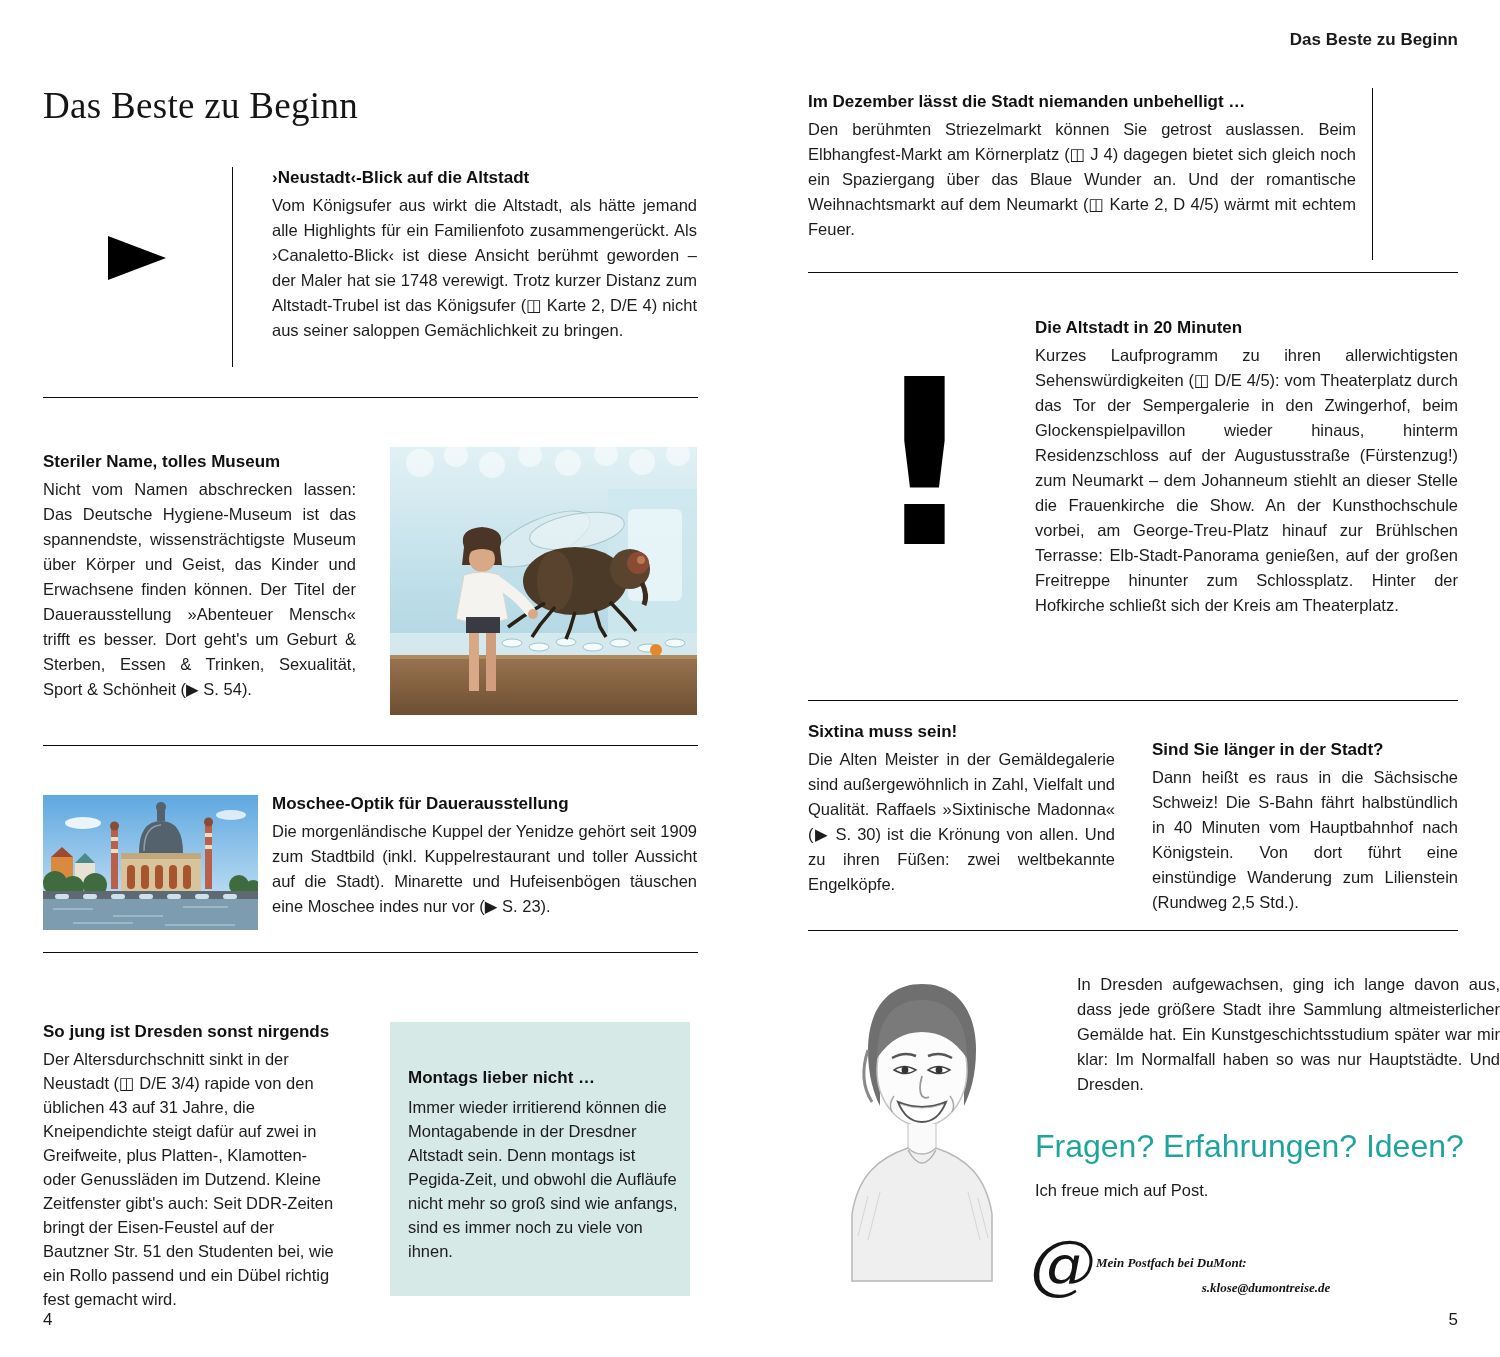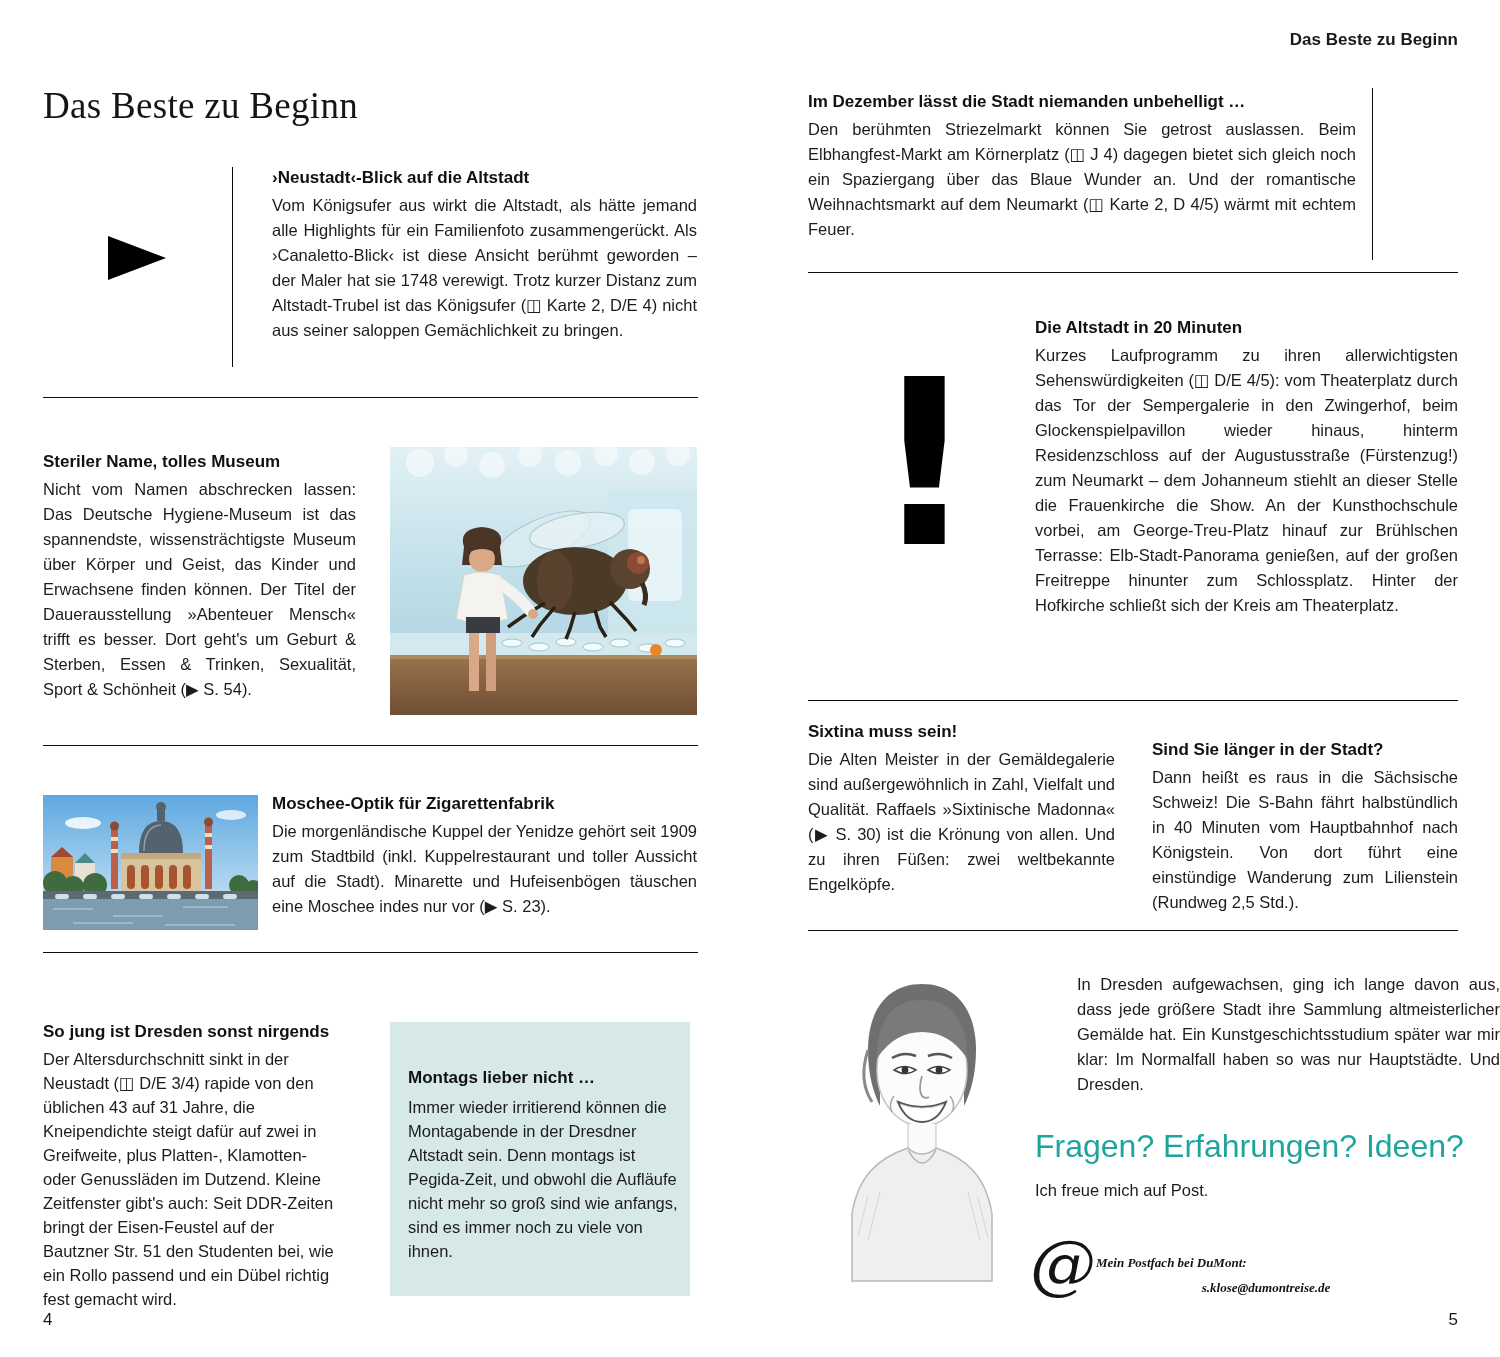--- a/index.html
+++ b/index.html
@@ -178,21 +178,21 @@
     <g stroke="#aac4d2" stroke-width="2" opacity="0.7" fill="none">
       <path d="M10,114 h40"></path>
         <path d="M70,121 h50"></path>
         <path d="M140,112 h45"></path>
         <path d="M30,128 h60"></path>
         <path d="M122,130 h70"></path>
     </g>
   </svg>
 
   <div class="abs" style="left:272px; top:792px; width:425px;">
-    <h3 class="h">Moschee-Optik für Zigarettenfabrik</h3>
+    <h3 class="h">Moschee-Optik für Dauerausstellung</h3>
     <p class="body j">Die morgenländische Kuppel der Yenidze gehört seit 1909 zum Stadtbild (inkl. Kuppelrestaurant und toller Aussicht auf die Stadt). Minarette und Hufeisenbögen täuschen eine Moschee indes nur vor (▶ S. 23).</p>
   </div>
 
   <div class="hrule" style="left:43px; top:952px; width:655px;"></div>
 
   <div class="abs" style="left:43px; top:1020px; width:300px;">
     <h3 class="h">So jung ist Dresden sonst nirgends</h3>
     <p class="body tight">Der Altersdurchschnitt sinkt in der Neustadt (◫ D/E 3/4) rapide von den üblichen 43 auf 31 Jahre, die Kneipendichte steigt dafür auf zwei in Greifweite, plus Platten-, Klamotten- oder Genussläden im Dutzend. Kleine Zeitfenster gibt's auch: Seit DDR-Zeiten bringt der Eisen-Feustel auf der Bautzner Str. 51 den Studenten bei, wie ein Rollo passend und ein Dübel richtig fest gemacht wird.</p>
   </div>
 

